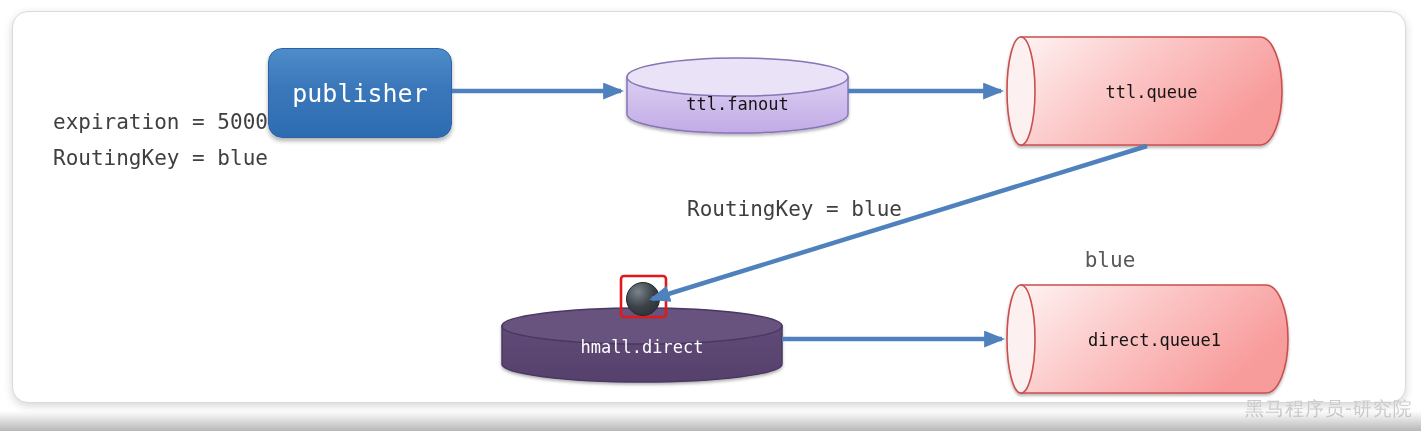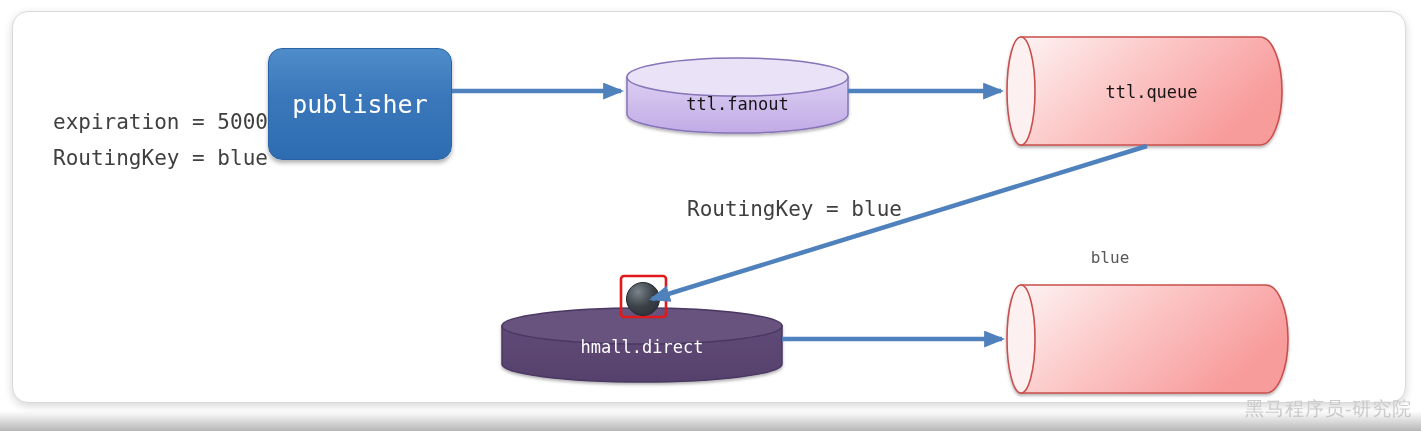--- a/index.html
+++ b/index.html
@@ -14,35 +14,35 @@
     background:#ffffff; border:1px solid #dadada; border-radius:16px;
     box-shadow:0 3px 9px rgba(0,0,0,0.16);
     z-index:1;
   }
   .bottom-band {
     position:absolute; left:0; bottom:0; width:1421px; height:20px;
     background:linear-gradient(to bottom, rgba(190,190,190,0), rgba(165,165,165,0.8));
     z-index:10;
   }
   .publisher-box {
-    position:absolute; left:268px; top:48px; width:184px; height:112px;
+    position:absolute; left:268px; top:48px; width:184px; height:90px;
     border-radius:14px;
     background:linear-gradient(180deg,#4f8cca 0%, #3a77ba 45%, #2e6cb2 100%);
     border:1px solid #2a62a5;
     box-shadow:0 3px 4px rgba(0,0,0,0.30);
     display:flex; align-items:center; justify-content:center;
     color:#ffffff; font-size:25px; z-index:2;
   }
   .svg-layer { position:absolute; left:0; top:0; z-index:3; }
   .labels { position:absolute; left:0; top:0; width:1421px; height:431px; z-index:5; pointer-events:none; }
   .lbl { position:absolute; white-space:nowrap; }
   .anno { font-size:21px; color:#3f3f3f; line-height:24px;margin-left:28px; }
   .node-label { font-size:17px; color:#141414; text-align:center; line-height:30px; }
   .node-label.light { color:#ffffff; }
-  .binding { font-size:16px; color:#585858; }
+  .binding { font-size:21px; color:#585858; }
   .watermark {
     font-family:"DejaVu Sans", sans-serif;
     font-size:19px; color:#cccccc; letter-spacing:1px;
   }
 </style>
 </head>
 <body>
 
 <div class="stage">
 
@@ -113,18 +113,19 @@
 
   <div class="labels">
     <div class="lbl anno" style="left:25px; top:110px;">expiration = 5000</div>
     <div class="lbl anno" style="left:25px; top:146px;">RoutingKey = blue</div>
     <div class="lbl anno" style="left:659px; top:197px;">RoutingKey = blue</div>
     <div class="lbl binding" style="left:1084px; top:248px; width:52px; text-align:center;">blue</div>
 
     <div class="lbl node-label" style="left:627px; top:89px; width:221px;">ttl.fanout</div>
     <div class="lbl node-label light" style="left:502px; top:332px; width:280px;">hmall.direct</div>
     <div class="lbl node-label" style="left:1021px; top:77px; width:261px;">ttl.queue</div>
+    <div class="lbl node-label" style="left:1021px; top:325px; width:267px;">direct.queue1</div>
 
-    <div class="lbl watermark" style="left:1245px; top:396px;font-family:Liberation Serif, serif;">黑马程序员-研究院</div>
+    <div class="lbl watermark" style="left:1245px; top:396px;">黑马程序员-研究院</div>
   </div>
 
   <div class="bottom-band"></div>
 </div>
 
 </body></html>

